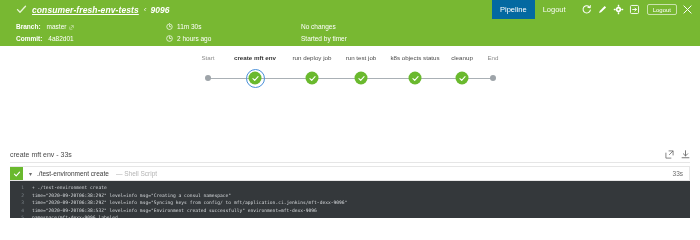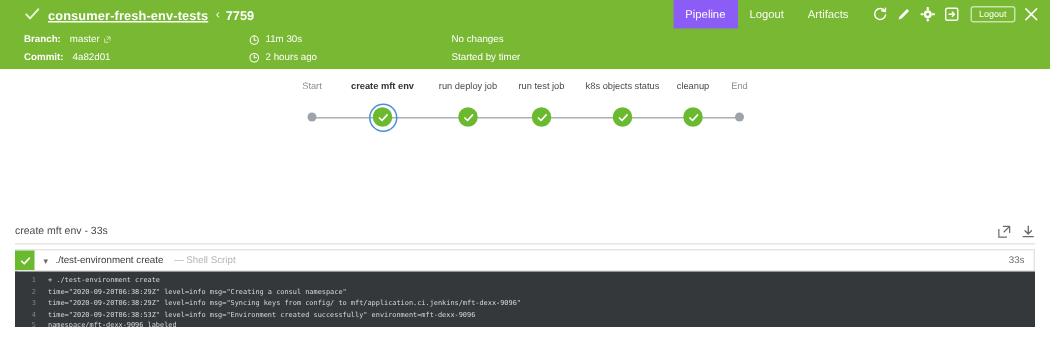--- a/index.html
+++ b/index.html
@@ -22,20 +22,21 @@
     height: 46px;
     position: relative;
     overflow: hidden;
   }
   .title-row {
     height: 19px;
     display: flex;
     align-items: center;
     padding-left: 16px;
     box-sizing: border-box;
+    font-style: italic;
   }
   .check-glyph {
     width: 11px;
     height: 11px;
     margin-right: 5px;
     flex: 0 0 auto;
   }
   .check-glyph svg { display: block; }
   .run-title {
     font-size: 8.5px;
@@ -67,21 +68,21 @@
   .nav-tab {
     font-size: 7.5px;
     color: #ffffff;
     padding: 0 8px;
     height: 19px;
     line-height: 19px;
     white-space: nowrap;
     opacity: .95;
   }
   .nav-tab.active {
-    background: #8b5cf6;
+    background: #0369a1;
     opacity: 1;
     font-weight: 400;
     margin-left: 44px;
   }
   .nav-icons {
     display: flex;
     align-items: center;
     gap: 3px;
     padding: 0 4px 0 6px;
   }
@@ -341,27 +342,26 @@
 <div class="run-header">
 
   <div class="title-row">
     <span class="check-glyph">
       <svg width="11" height="11" viewBox="0 0 11 11">
         <path d="M1.5 5.6 L4 8.3 L9.5 2.2" fill="none" stroke="#e8f5d8" stroke-width="1.3" stroke-linecap="round" stroke-linejoin="round"></path>
       </svg>
     </span>
     <span class="run-title">consumer-fresh-env-tests</span>
     <span class="branch-caret">‹</span>
-    <span class="run-number">7759</span>
+    <span class="run-number">9096</span>
   </div>
 
   <div class="top-nav">
     <div class="nav-tab active">Pipeline</div>
     <div class="nav-tab">Logout</div>
-    <div class="nav-tab">Artifacts</div>
 
     <div class="nav-icons">
       <span class="nav-ico">
         <svg width="11" height="11" viewBox="0 0 12 12">
           <path d="M9.6 3.6 A4 4 0 1 0 10.2 6.6" fill="none" stroke="#ffffff" stroke-width="1.1" stroke-linecap="round"></path>
           <path d="M10.2 1.6 L9.9 4.1 L7.5 3.5" fill="none" stroke="#ffffff" stroke-width="1.1" stroke-linecap="round" stroke-linejoin="round"></path>
         </svg>
       </span>
       <span class="nav-ico">
         <svg width="11" height="11" viewBox="0 0 12 12">

